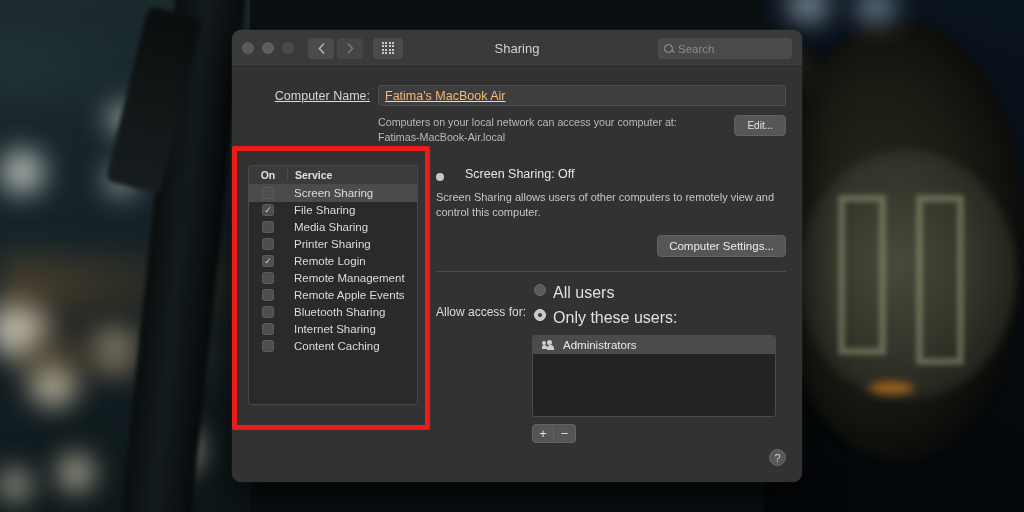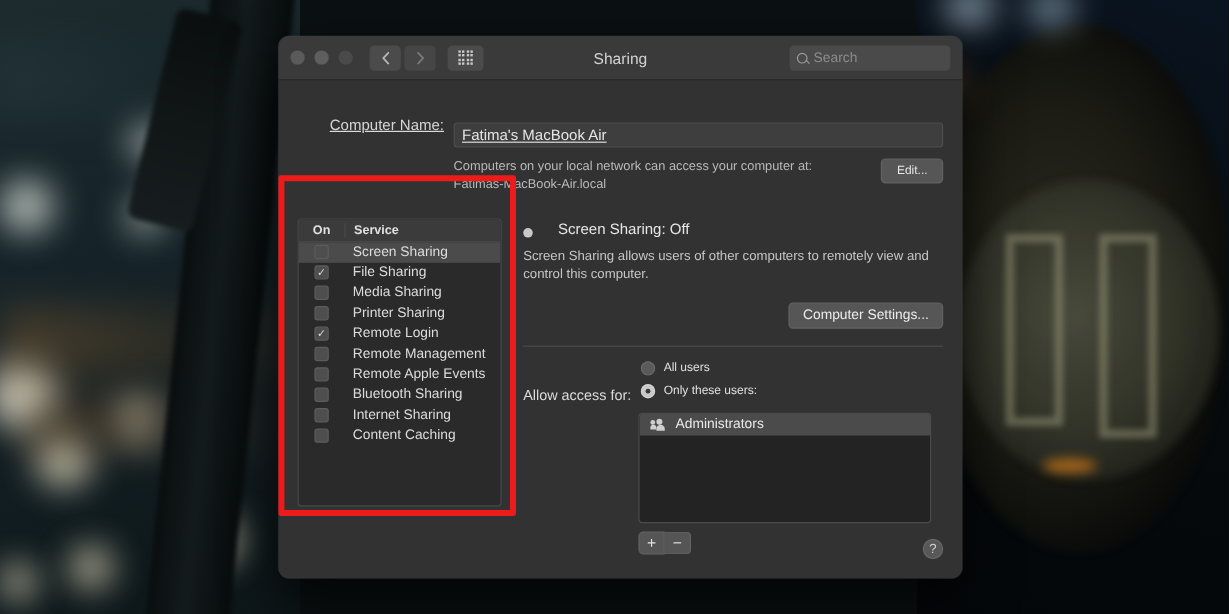--- a/index.html
+++ b/index.html
@@ -176,26 +176,25 @@
 
   
   #name-row { display: flex; align-items: center; gap: 8px; margin-top: 4px; text-decoration: underline; }
   #name-label { font-size: 12.5px; color: #d6d6d6; width: 122px; text-align: right; }
   #computer-name-input {
     flex: 1;
     height: 21px;
     background: #3e3e3e;
     border: .5px solid #4d4d4d;
     border-radius: 3px;
-    color: #e5e5e5;
+    color: #fdba74;
     font-size: 12.5px;
     font-family: "Liberation Sans", sans-serif;
     padding: 0 6px;
     outline: none;
-    margin-top: 17px;
   }
   #hostname-row {
     display: flex; align-items: flex-start;
     margin-top: 9px; padding-left: 130px; gap: 10px;
   }
   #hostname-text { font-size: 10.7px; color: #b9b9b9; line-height: 1.38; flex: 1; }
   #edit-button {
     background: #565656;
     border: .5px solid #626262;
     border-radius: 4px;
@@ -274,36 +273,36 @@
     cursor: default;
   }
   #detail-divider {
     height: .5px; background: #4a4a4a;
     margin: 14px 0 12px 0;
   }
 
   #access-row { display: flex; align-items: flex-start; gap: 8px; }
   #access-label { font-size: 12px; color: #dcdcdc; padding-top: 1px; margin-top: 20px; }
   .radio-group { display: flex; flex-direction: column; gap: 7px; }
-  .radio-item { display: flex; align-items: center; gap: 7px; font-size: 10px; color: #e0e0e0; }
+  .radio-item { display: flex; align-items: flex-start; gap: 7px; font-size: 16px; color: #e0e0e0; }
   .radio {
     width: 12px; height: 12px; border-radius: 50%;
     background: #5a5a5a; border: .5px solid #6a6a6a;
     display: flex; align-items: center; justify-content: center;
     flex: none;
   }
   .radio.on { background: #c9c9c9; border-color: #d6d6d6; }
   .radio.on::after {
     content: ""; width: 4px; height: 4px; border-radius: 50%; background: #3a3a3a;
   }
 
   #users-list {
     margin-left: 96px;
     margin-top: 8px;
-    width: 244px; height: 92px;
+    width: 244px; height: 82px;
     background: #232323;
     border: .5px solid #4a4a4a;
     border-radius: 3px;
     overflow: hidden;
   }
   #users-header-row {
     display: flex; align-items: center; gap: 7px;
     height: 18px;
     background: #4b4b4b;
     padding-left: 9px;

